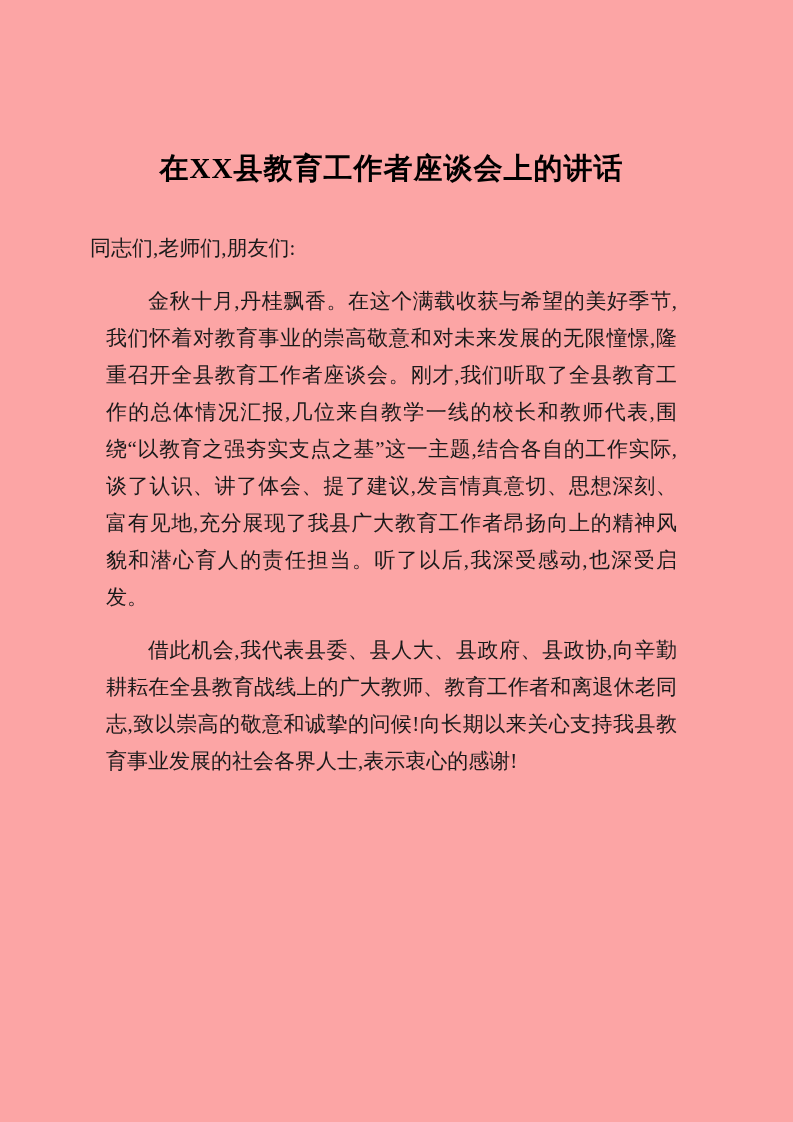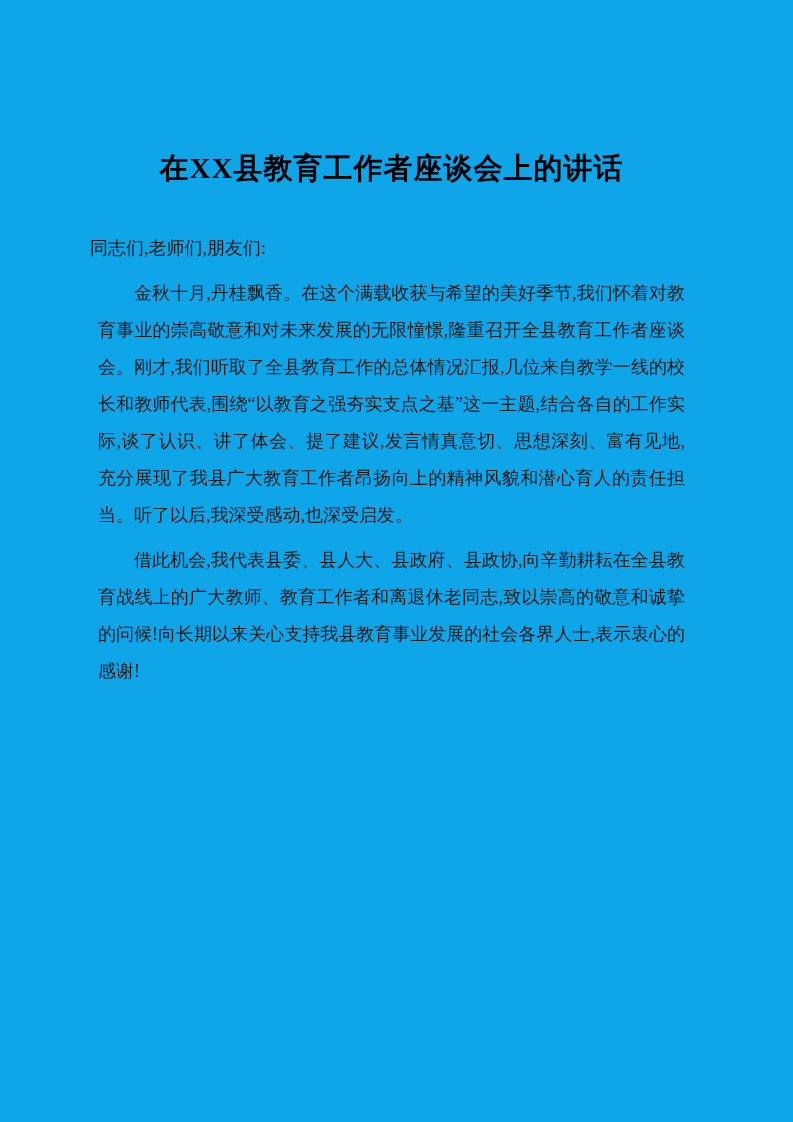--- a/index.html
+++ b/index.html
@@ -5,48 +5,48 @@
   html, body {
     margin: 0;
     padding: 0;
     background: #ffffff;
   }
   .page {
     position: relative;
     width: 793px;
     height: 1122px;
     margin: 0 auto;
-    background: #0ea5e9;
+    background: #fca5a5;
     box-sizing: border-box;
     padding: 150px 100px 0 90px;
     overflow: hidden;
   }
   .doc-title {
     margin: 0 0 44px 0;
     font-family: "Liberation Serif", "DejaVu Serif", serif;
     font-weight: bold;
     font-size: 29px;
     line-height: 36px;
     text-align: center;
     color: #000000;
     letter-spacing: 1px;
   }
   .doc-body {
     font-family: "Liberation Serif", "DejaVu Serif", serif;
-    font-size: 18px;
+    font-size: 21px;
     line-height: 37px;
     color: #1a1a1a;
     text-align: justify;
   }
   .salutation {
     margin: 0;
     text-indent: 0;
   }
   .para {
-    margin: 8px;
+    margin: 16px;
     text-indent: 2em;
   }
 </style>
 </head>
 <body>
 
 <div class="page">
   <h1 class="doc-title">在XX县教育工作者座谈会上的讲话</h1>
 
   <div class="doc-body">

